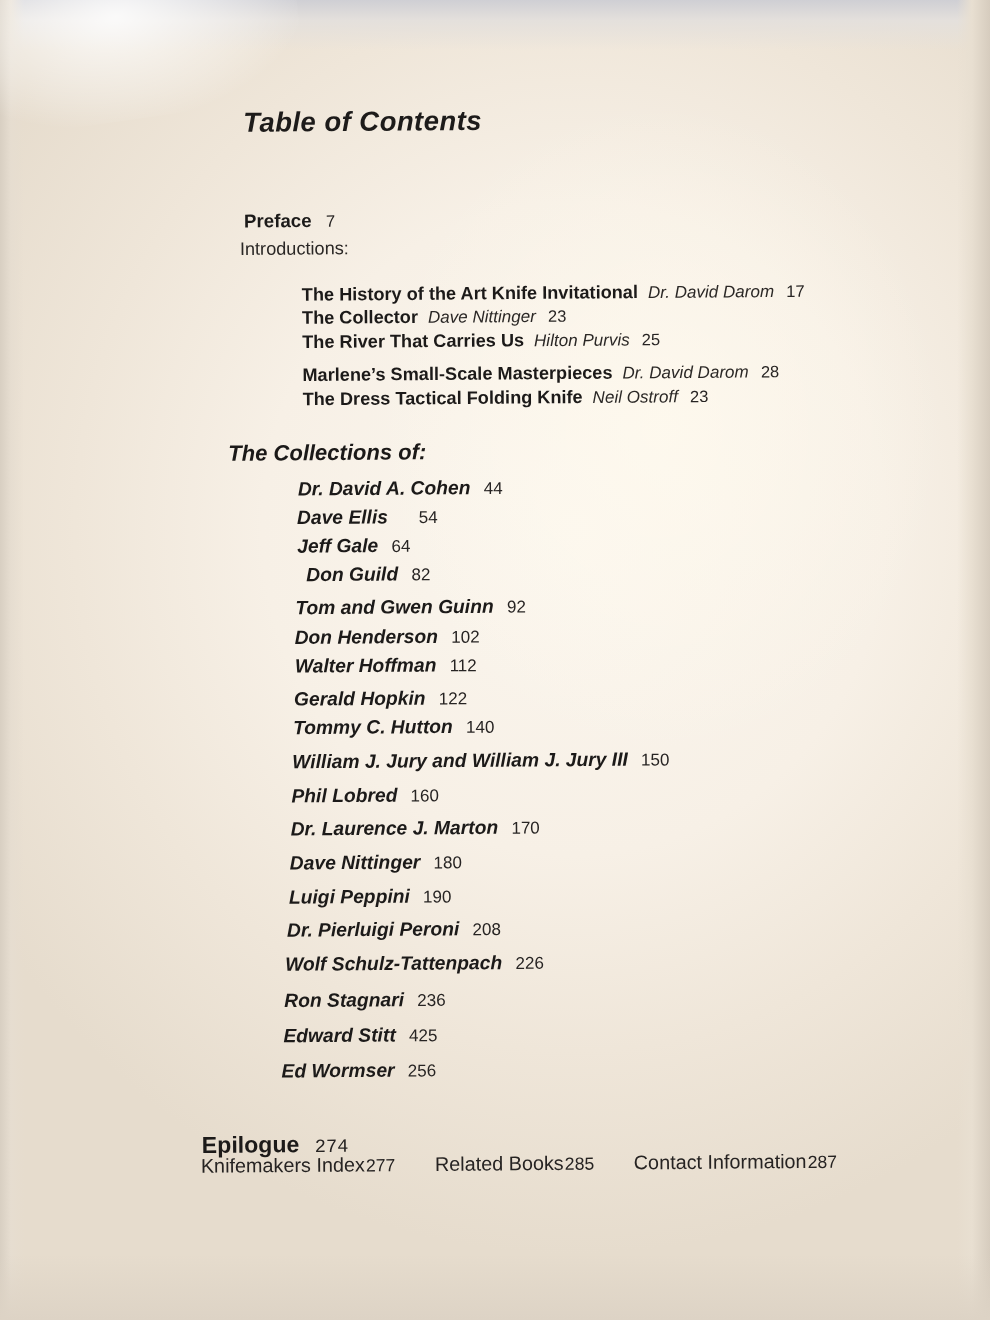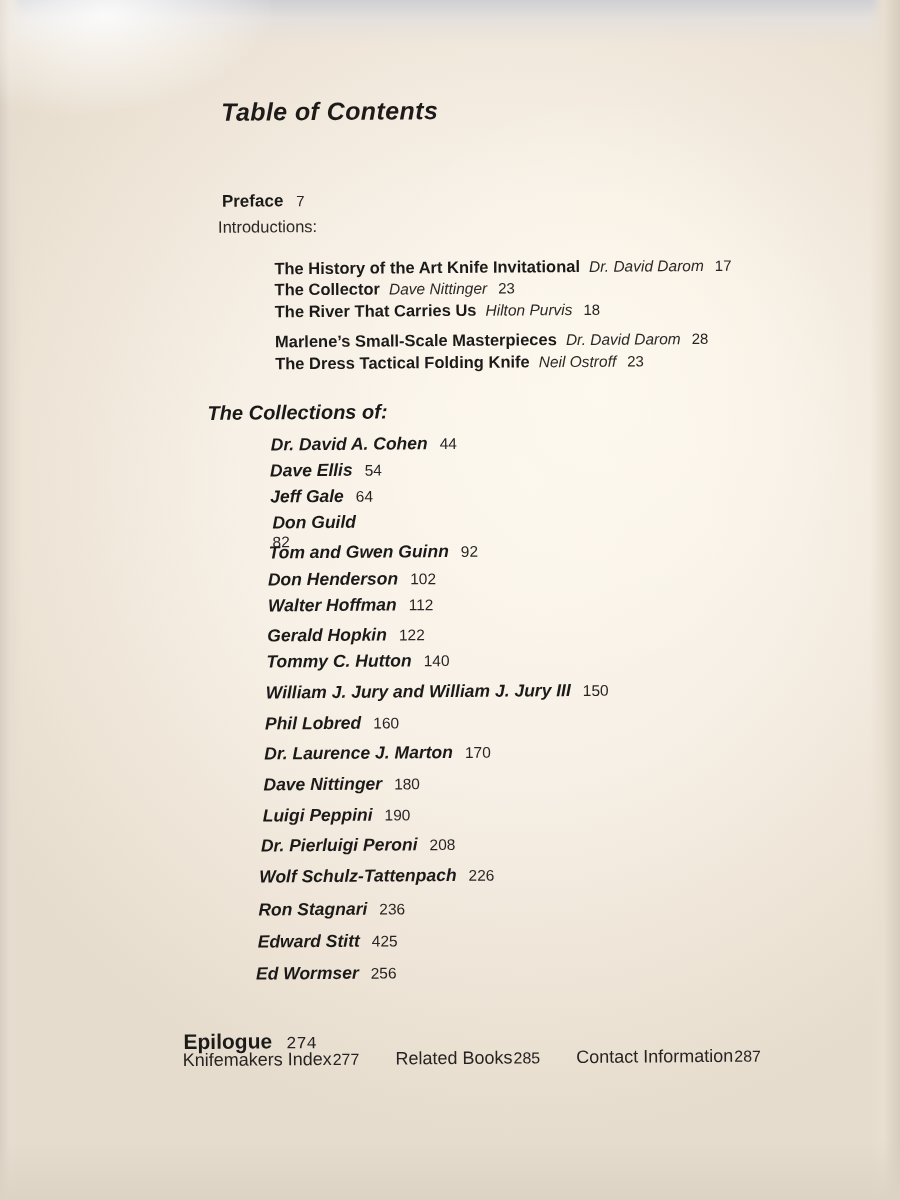--- a/index.html
+++ b/index.html
@@ -195,48 +195,48 @@
       <span class="pg">17</span>
     </div>
     <div class="row intro-row" style="top:279px;">
       <span class="ttl-up">The Collector</span>
       <span class="auth">Dave Nittinger</span>
       <span class="pg">23</span>
     </div>
     <div class="row intro-row" style="top:301px;">
       <span class="ttl-up">The River That Carries Us</span>
       <span class="auth">Hilton Purvis</span>
-      <span class="pg">18</span>
+      <span class="pg">25</span>
     </div>
     <div class="row intro-row" style="top:331px;">
       <span class="ttl-up">Marlene’s Small-Scale Masterpieces</span>
       <span class="auth">Dr. David Darom</span>
       <span class="pg">28</span>
     </div>
     <div class="row intro-row" style="top:353px;">
       <span class="ttl-up">The Dress Tactical Folding Knife</span>
       <span class="auth">Neil Ostroff</span>
       <span class="pg">23</span>
     </div>
 
     <div class="collections-head">The Collections of:</div>
 
     <div class="row coll-row" style="left:272px; top:433px;">
       <span class="ttl">Dr. David A. Cohen</span>
       <span class="pg">44</span>
     </div>
-    <div class="row coll-row" style="left:271px; top:459px;">
+    <div class="row coll-row" style="left:271px; top:459px;gap:16px;">
       <span class="ttl">Dave Ellis</span>
       <span class="pg">54</span>
     </div>
     <div class="row coll-row" style="left:271px; top:485px;">
       <span class="ttl">Jeff Gale</span>
       <span class="pg">64</span>
     </div>
-    <div class="row coll-row" style="left:261px; top:511px;flex-direction:column;">
+    <div class="row coll-row" style="left:279px; top:511px;">
       <span class="ttl">Don Guild</span>
       <span class="pg">82</span>
     </div>
     <div class="row coll-row" style="left:269px; top:541px;">
       <span class="ttl">Tom and Gwen Guinn</span>
       <span class="pg">92</span>
     </div>
     <div class="row coll-row" style="left:268px; top:568px;">
       <span class="ttl">Don Henderson</span>
       <span class="pg">102</span>

